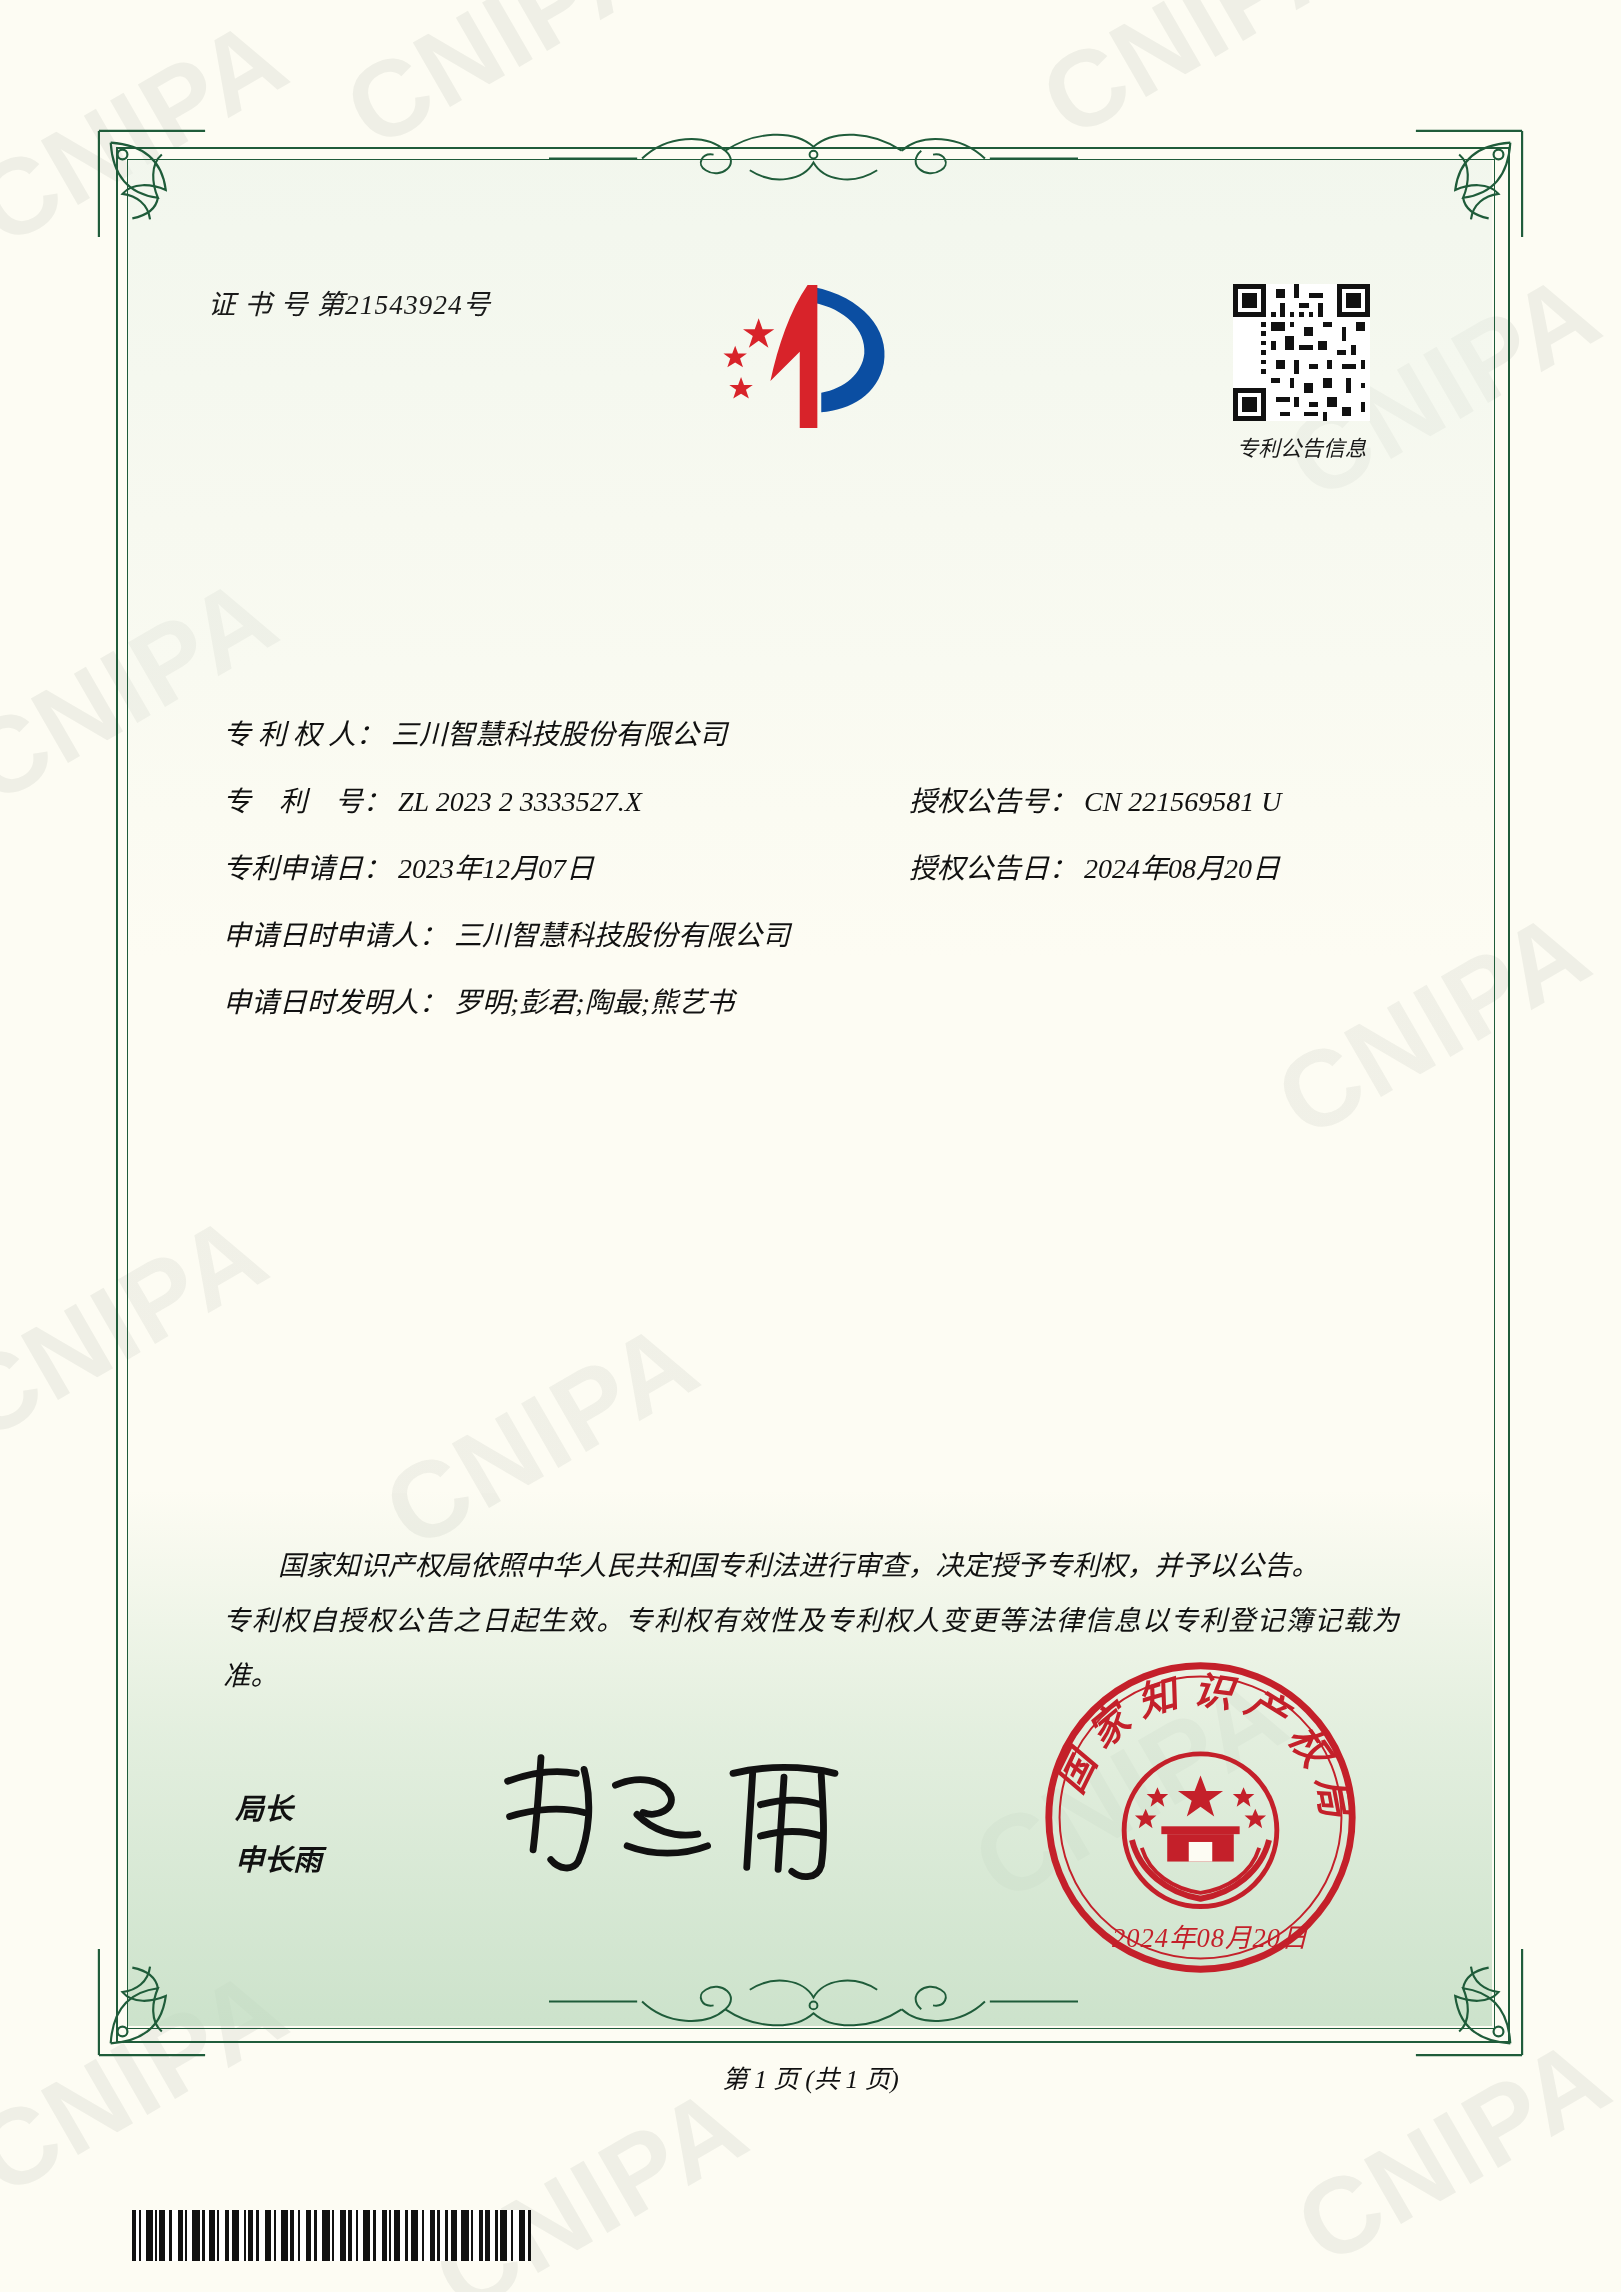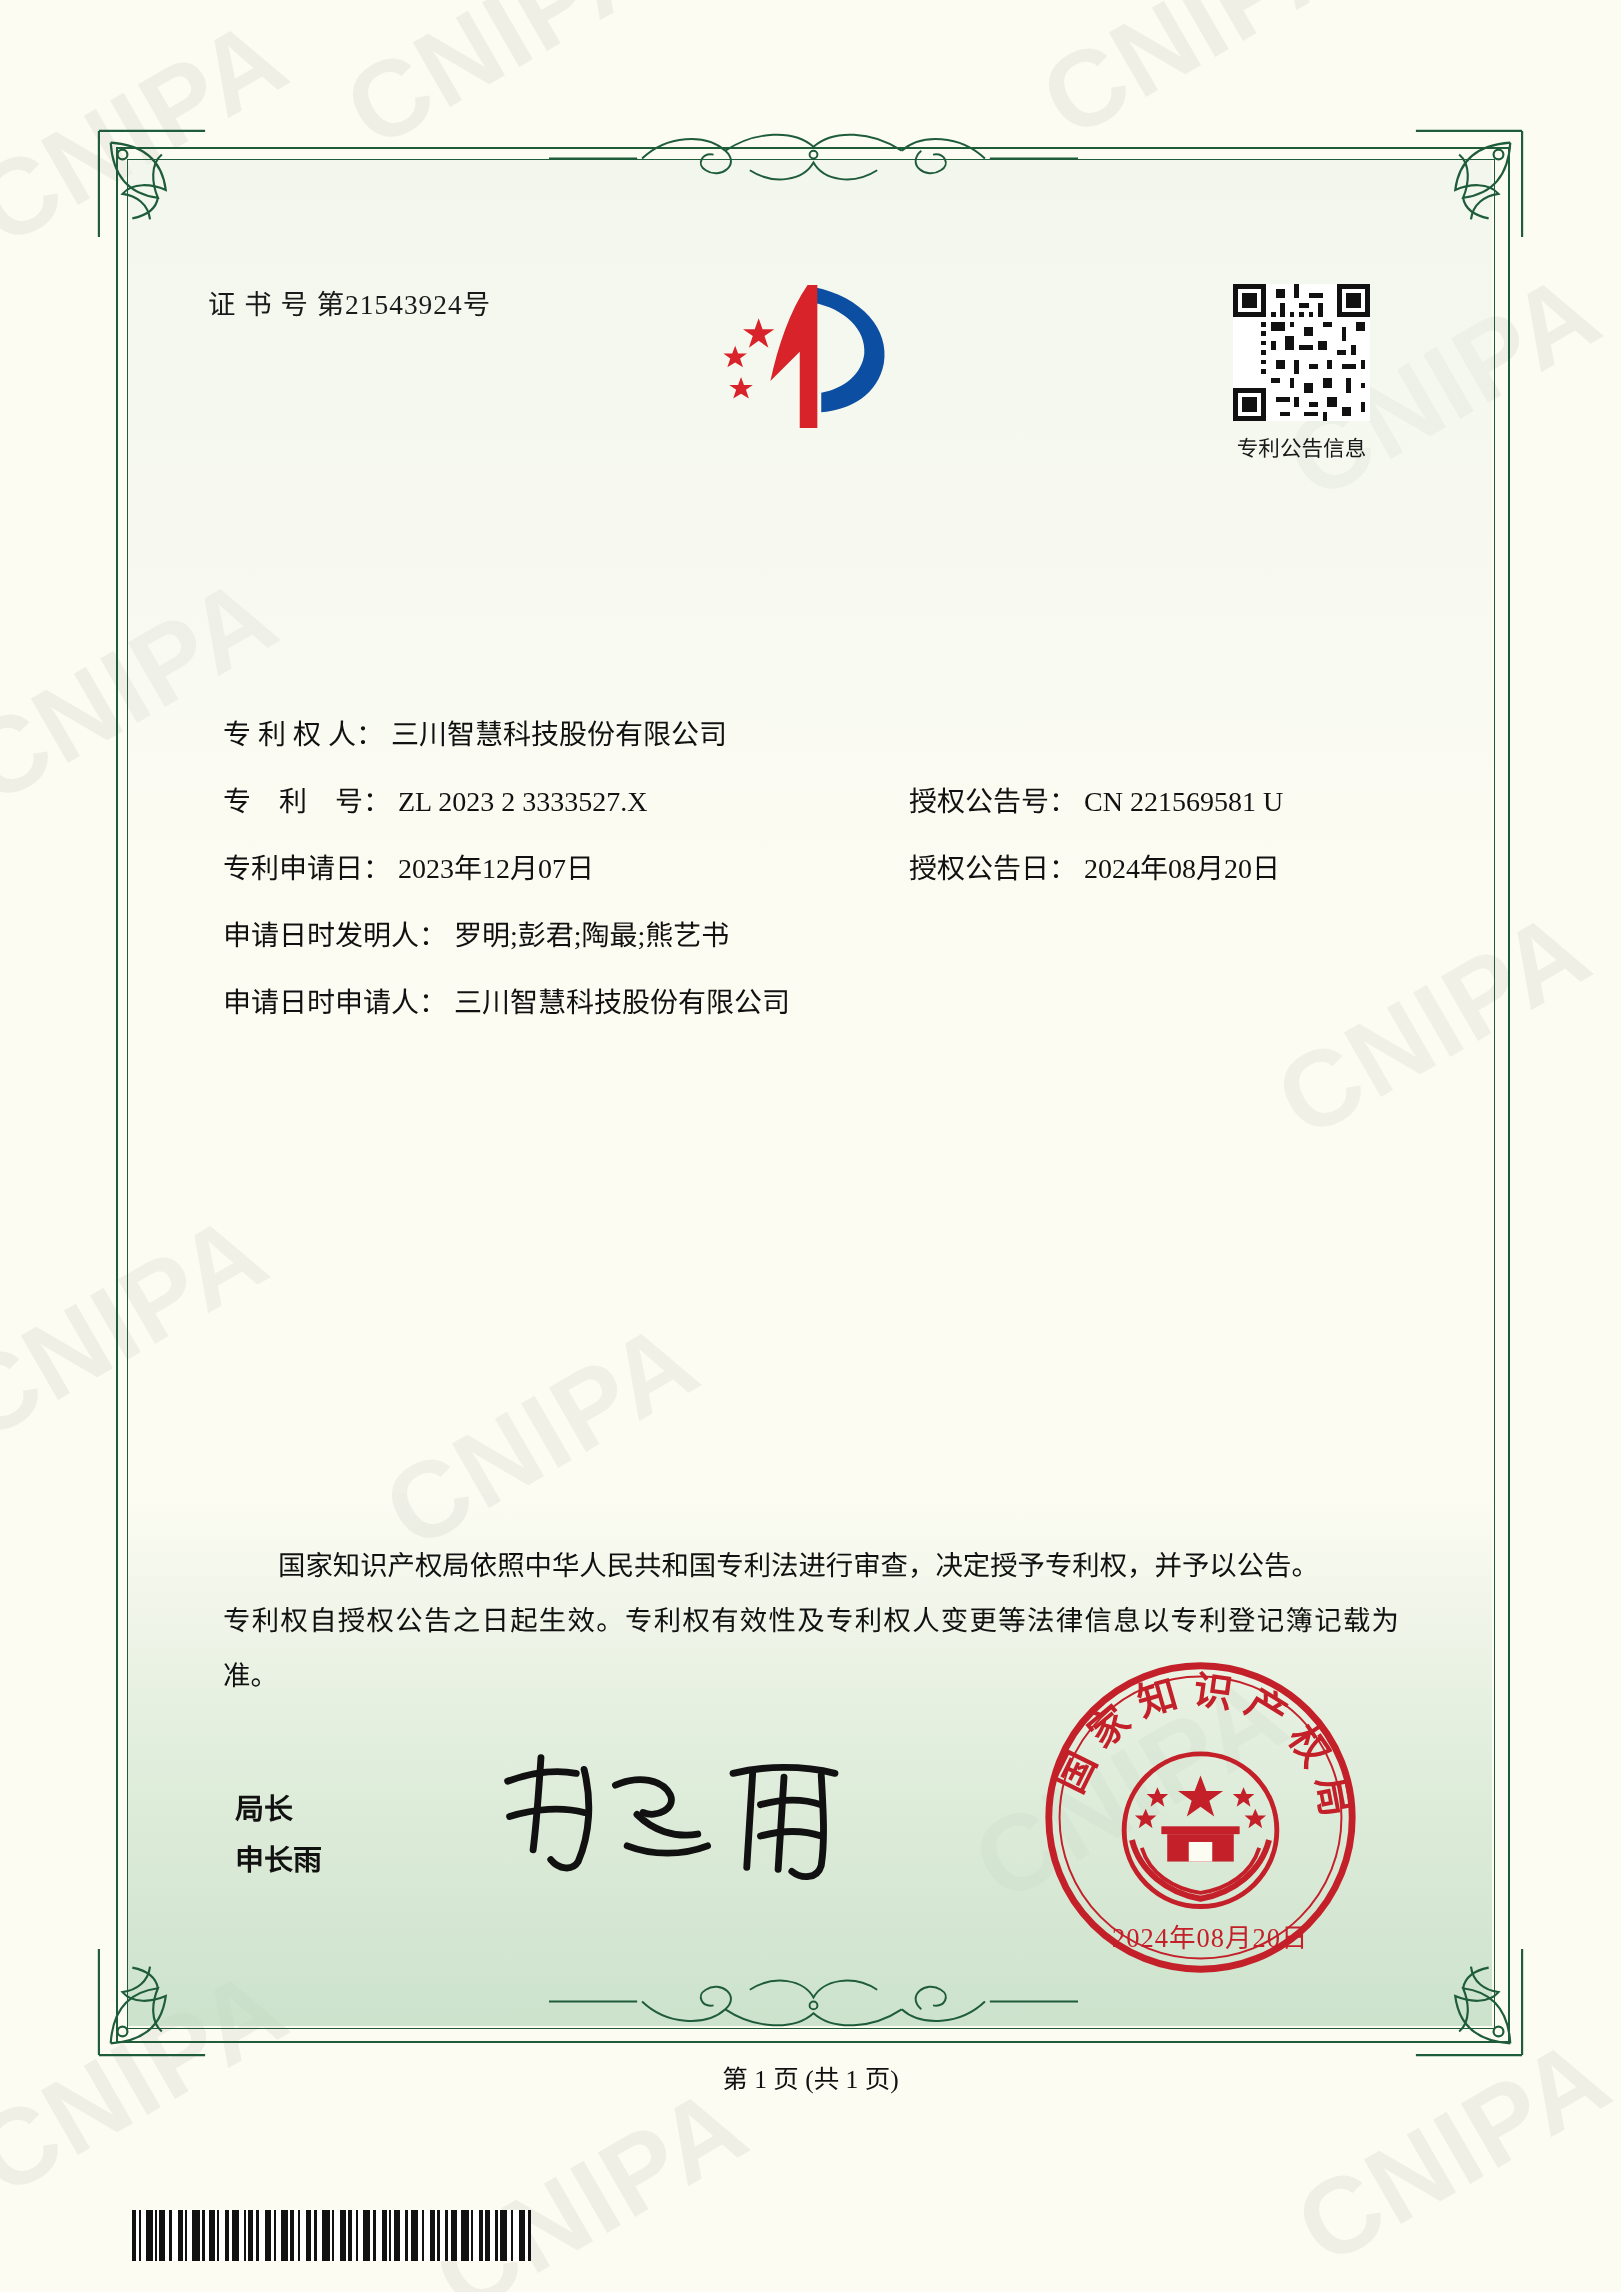--- a/index.html
+++ b/index.html
@@ -93,20 +93,21 @@
     left: 549px;
     top: 1966px;
     z-index: 4;
   }
 
   
   .content {
     position: absolute;
     inset: 0;
     z-index: 5;
+    font-style: italic;
   }
 
   .cert-no {
     position: absolute;
     left: 208px;
     top: 282px;
     font-size: 27.4px;
     color: #1a1a1a;
     letter-spacing: 1px;
   }
@@ -473,27 +474,27 @@
       <div class="field-row">
         <span class="field-label">专利申请日：</span>
         <span class="field-value">2023年12月07日</span>
         <span class="right-col">
           <span class="field-label">授权公告日：</span>
           <span class="field-value">2024年08月20日</span>
         </span>
       </div>
 
       <div class="field-row">
+        <span class="field-label">申请日时申请人：</span>
+        <span class="field-value">三川智慧科技股份有限公司</span>
+      </div>
+
+      <div class="field-row">
         <span class="field-label">申请日时发明人：</span>
         <span class="field-value">罗明;彭君;陶最;熊艺书</span>
-      </div>
-
-      <div class="field-row">
-        <span class="field-label">申请日时申请人：</span>
-        <span class="field-value">三川智慧科技股份有限公司</span>
       </div>
     </div>
 
     <div class="statement">
       <span class="indent">国家知识产权局依照中华人民共和国专利法进行审查，决定授予专利权，并予以公告。</span>
       <span>专利权自授权公告之日起生效。专利权有效性及专利权人变更等法律信息以专利登记簿记载为准。</span>
     </div>
 
     <div class="director">
       <div>局长</div>

